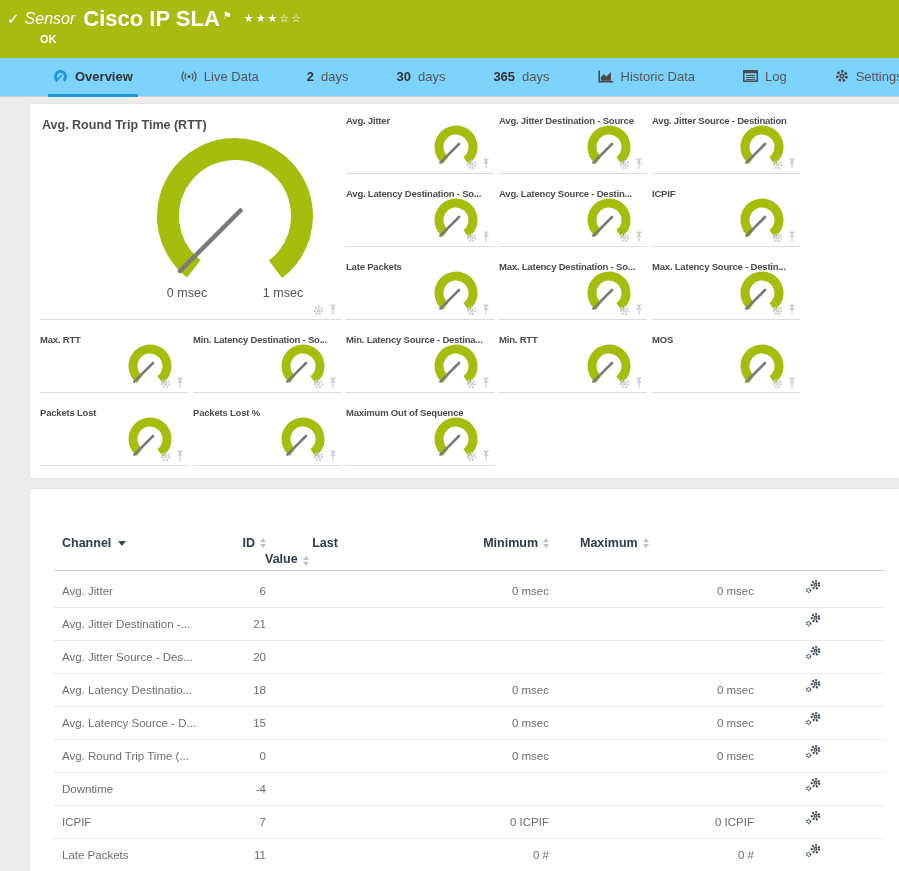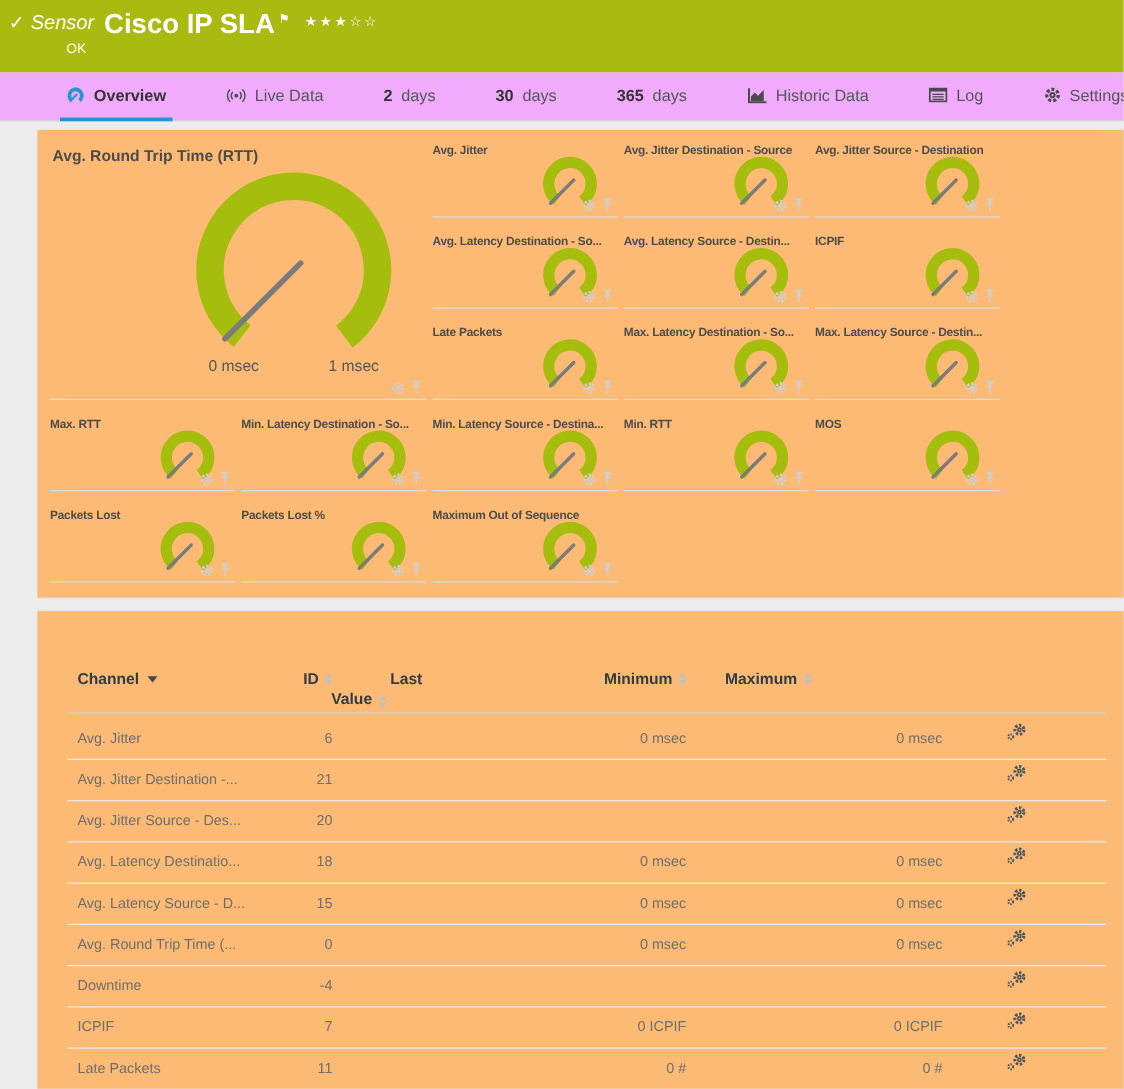--- a/index.html
+++ b/index.html
@@ -15,31 +15,31 @@
   body{background:#ededed;font-family:"Liberation Sans","DejaVu Sans",sans-serif;position:relative}
 
   
   .banner{height:58px;background:var(--banner-green);color:#fff;padding:9px 0 0 7px}
   .banner-row{display:flex;align-items:flex-start}
   .check{font-size:15px;font-weight:bold;margin-right:5px;line-height:20px}
   .kind{font-style:italic;font-size:16px;line-height:20px;margin-right:8px}
   .obj-title{font-size:22px;font-weight:bold;line-height:20px}
   .flag{font-size:10px;margin-left:3px;line-height:14px}
   .stars{font-size:11px;letter-spacing:2px;margin-left:12px;line-height:18px}
-  .status-text{margin-left:46px;margin-top:4px;font-size:11px;font-weight:normal}
+  .status-text{margin-left:33px;margin-top:4px;font-size:11px;font-weight:bold}
 
   
-  .tabbar{height:39px;background:#f0abfc;border-bottom:1px solid #d4d4d4;display:flex;align-items:stretch;padding-left:48px}
+  .tabbar{height:39px;background:#7dd3fc;border-bottom:1px solid #d4d4d4;display:flex;align-items:stretch;padding-left:48px}
   .tab{display:flex;align-items:center;gap:7px;padding:0 5px;margin-right:38px;border-bottom:3px solid transparent;margin-bottom:-1px;font-size:13px;color:#555;cursor:pointer;white-space:nowrap}
   .tab .num{font-weight:bold;color:#333}
   .tab.active{border-bottom-color:var(--accent-blue);color:#333;font-weight:bold}
   .tab-icon{display:inline-flex;align-items:center}
 
   
-  .card{position:absolute;left:30px;width:869px;background:#fdba74;box-shadow:0 0 2px rgba(0,0,0,.10)}
+  .card{position:absolute;left:30px;width:869px;background:#ffffff;box-shadow:0 0 2px rgba(0,0,0,.10)}
   .gauges-card{top:104px;height:374px;overflow:hidden}
   .table-card{top:489px;height:408px;overflow:hidden}
 
   
   .gauge-grid{display:grid;grid-template-columns:repeat(5,148px);grid-auto-rows:62px;column-gap:5px;row-gap:11px;padding:8px 0 0 10px}
   .panel{position:relative;border-bottom:1px solid #dcdcdc;overflow:hidden;cursor:pointer}
   .panel.big{grid-column:1 / span 2;grid-row:1 / span 3}
   .ptitle{font-size:9.5px;font-weight:bold;color:#4c4c4c;letter-spacing:-.2px;padding-top:3px;white-space:nowrap;overflow:hidden}
   .big .ptitle{font-size:12.5px;letter-spacing:0;padding-top:6px;padding-left:2px}
   .gauge-slot svg{position:absolute;right:14px;top:11px}

